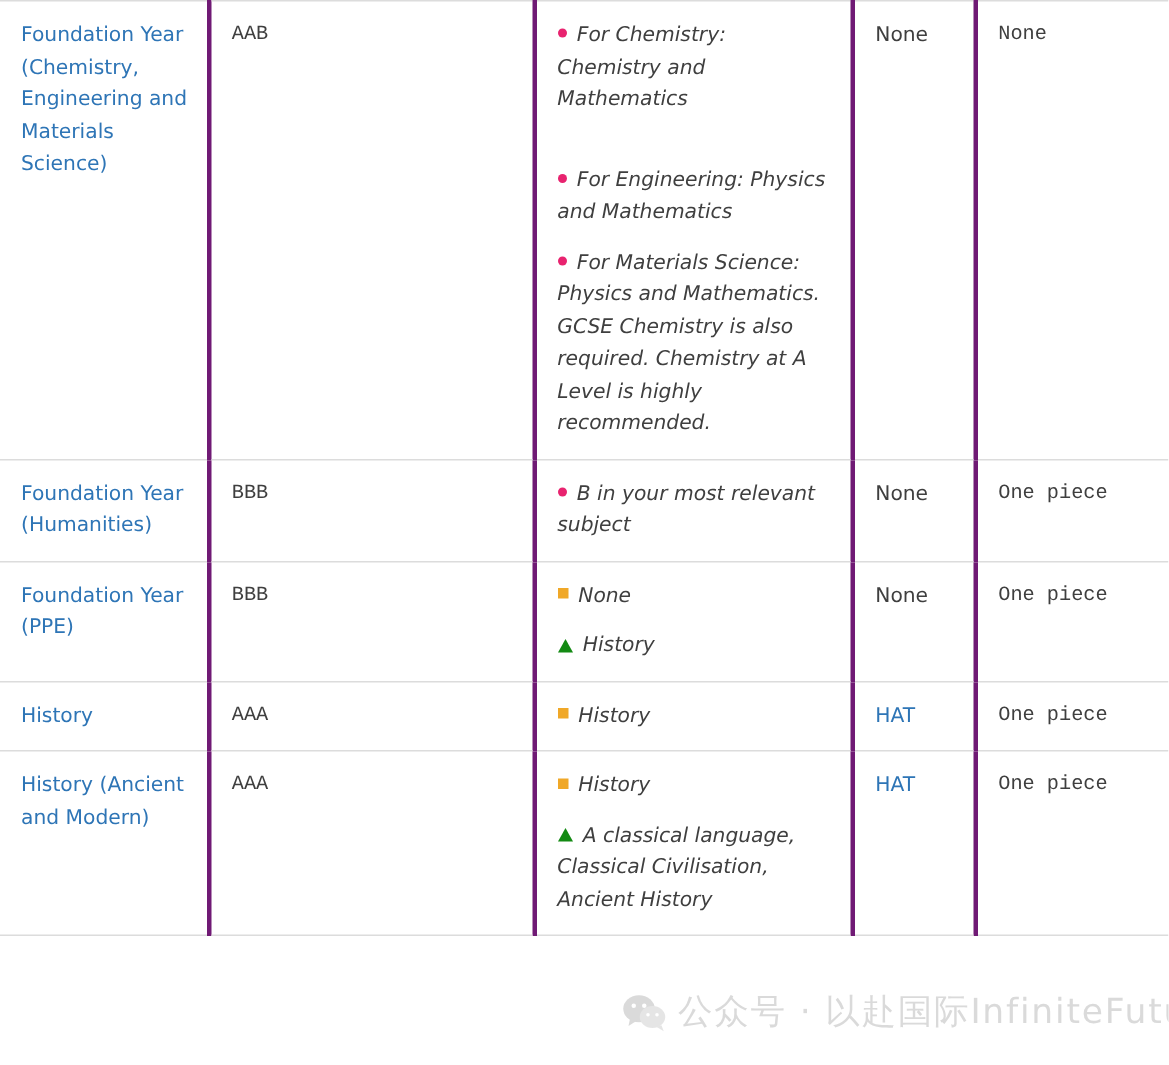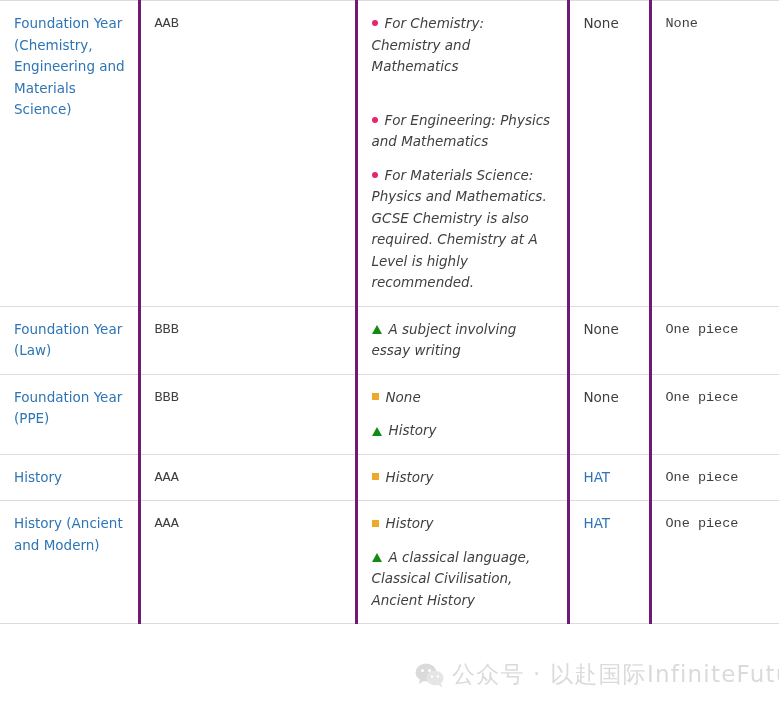--- a/index.html
+++ b/index.html
@@ -137,25 +137,25 @@
             <ul class="subj-list">
               <li class="subj-item spaced"><span class="mk mk-dot"></span><span>For Chemistry: Chemistry and Mathematics</span></li>
               <li class="subj-item spaced"><span class="mk mk-dot"></span><span>For Engineering: Physics and Mathematics</span></li>
               <li class="subj-item"><span class="mk mk-dot"></span><span>For Materials Science: Physics and Mathematics. GCSE Chemistry is also required. Chemistry at A Level is highly recommended.</span></li>
             </ul>
           </td>
           <td><span>None</span></td>
           <td class="plain-cell">None</td>
         </tr>
         <tr>
-          <td><a class="course-link">Foundation Year (Law)</a></td>
+          <td><a class="course-link">Foundation Year (Humanities)</a></td>
           <td class="plain-cell">BBB</td>
           <td>
             <ul class="subj-list">
-              <li class="subj-item"><span class="mk mk-triangle"></span><span>A subject involving essay writing</span></li>
+              <li class="subj-item"><span class="mk mk-dot"></span><span>B in your most relevant subject</span></li>
             </ul>
           </td>
           <td><span>None</span></td>
           <td class="plain-cell">One piece</td>
         </tr>
         <tr>
           <td><a class="course-link">Foundation Year (PPE)</a></td>
           <td class="plain-cell">BBB</td>
           <td>
             <ul class="subj-list">

